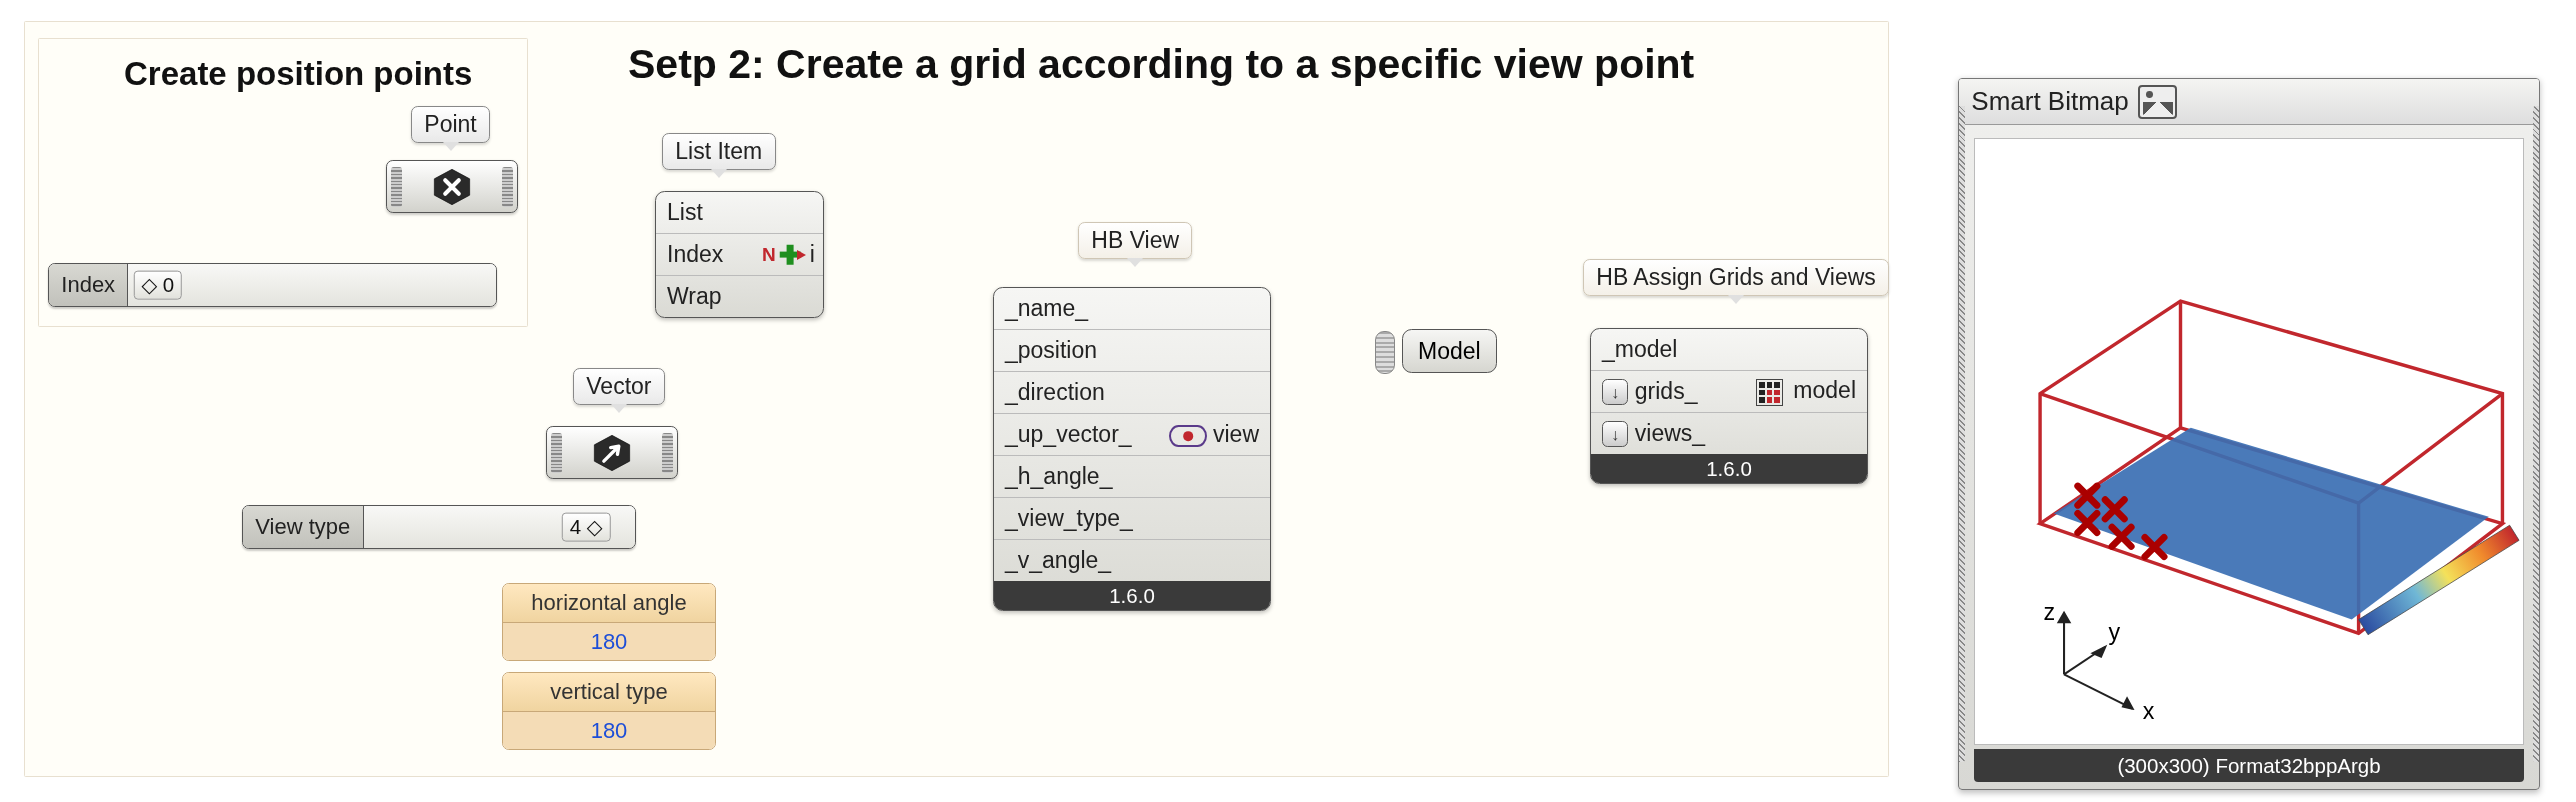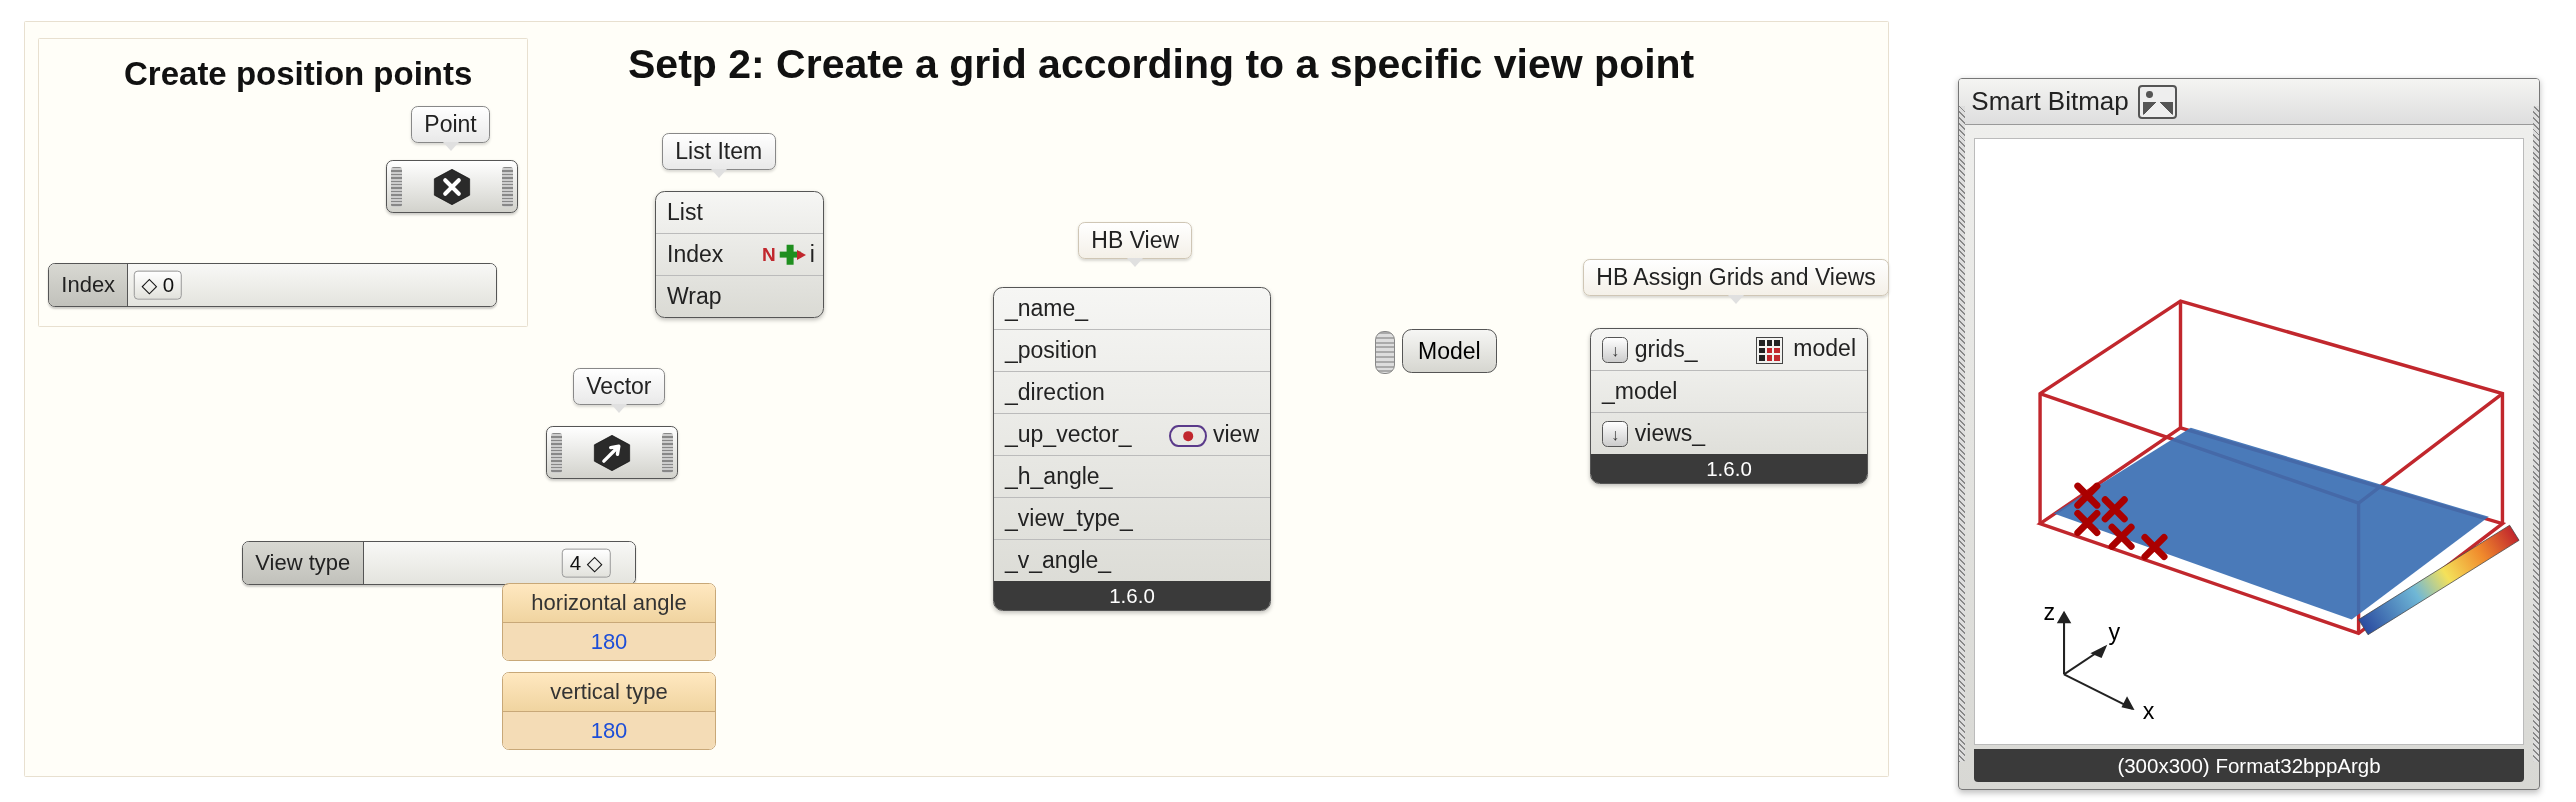--- a/index.html
+++ b/index.html
@@ -163,21 +163,21 @@
 <div class="bubble" style="left:573px;top:368px;">Vector</div>
 <div class="hexbtn" style="left:546px;top:426px;width:130px;height:51px;">
   <span class="grip l"></span>
       <span class="grip r"></span>
   <svg width="41" height="38" viewBox="0 0 60 56">
     <polygon points="30,2 56,16 56,40 30,54 4,40 4,16" fill="#2a2a2a" stroke="#111"></polygon>
     <path d="M18,40 L40,18 M40,18 l-12,2 M40,18 l-2,12" stroke="#fff" stroke-width="5" stroke-linecap="round" fill="none"></path>
   </svg>
 </div>
 
-<div class="slider" style="left:242px;top:505px;width:392px;margin-top:36px;">
+<div class="slider" style="left:242px;top:505px;width:392px;">
   <div class="lab">View type</div>
   <div class="track">
         <span class="thumb" style="left:82%;">4 ◇</span>
       </div>
 </div>
 
 <div class="tanbox" style="left:502px;top:583px;">
   <div class="t">horizontal angle</div>
   <div class="v">180</div>
 </div>
@@ -214,40 +214,40 @@
 </div>
 
 <div class="grip-round" style="left:1375px;top:331px;"></div>
 <div style="position:absolute;left:1402px;top:329px;height:42px;border:1.4px solid #555;border-radius:9.6px;
             background:linear-gradient(#f6f6f4,#d6d6d0);display:flex;align-items:center;padding:0 15px;font-size:23px;">
   <span>Model</span>
 </div>
 
 <div class="bubble light" style="left:1583px;top:259px;">HB Assign Grids and Views</div>
 <div class="comp" style="left:1590px;top:328px;width:276px;">
+  <div class="row">
+        <span class="cell-in">_model</span>
+      </div>
   <div class="row">
     <span class="cell-in"><span class="port-in">↓</span><span>grids_</span></span>
     <span class="cell-out">
       <span class="grid9">
             <i></i>
             <i></i>
             <i></i>
             <i></i>
             <i class="r"></i>
             <i class="r"></i>
             <i></i>
             <i class="r"></i>
             <i class="r"></i>
           </span>
       <span>model</span>
     </span>
   </div>
-  <div class="row">
-        <span class="cell-in">_model</span>
-      </div>
   <div class="row">
         <span class="cell-in"><span class="port-in">↓</span><span>views_</span></span>
       </div>
   <div class="footer">1.6.0</div>
 </div>
 
 <div class="previewwin" style="left:1958px;top:78px;width:580px;height:710px;">
   <div class="grip-edge" style="left:-6.1px;"></div>
   <div class="grip-edge" style="right:-6.1px;"></div>
   <div class="titlebar">

